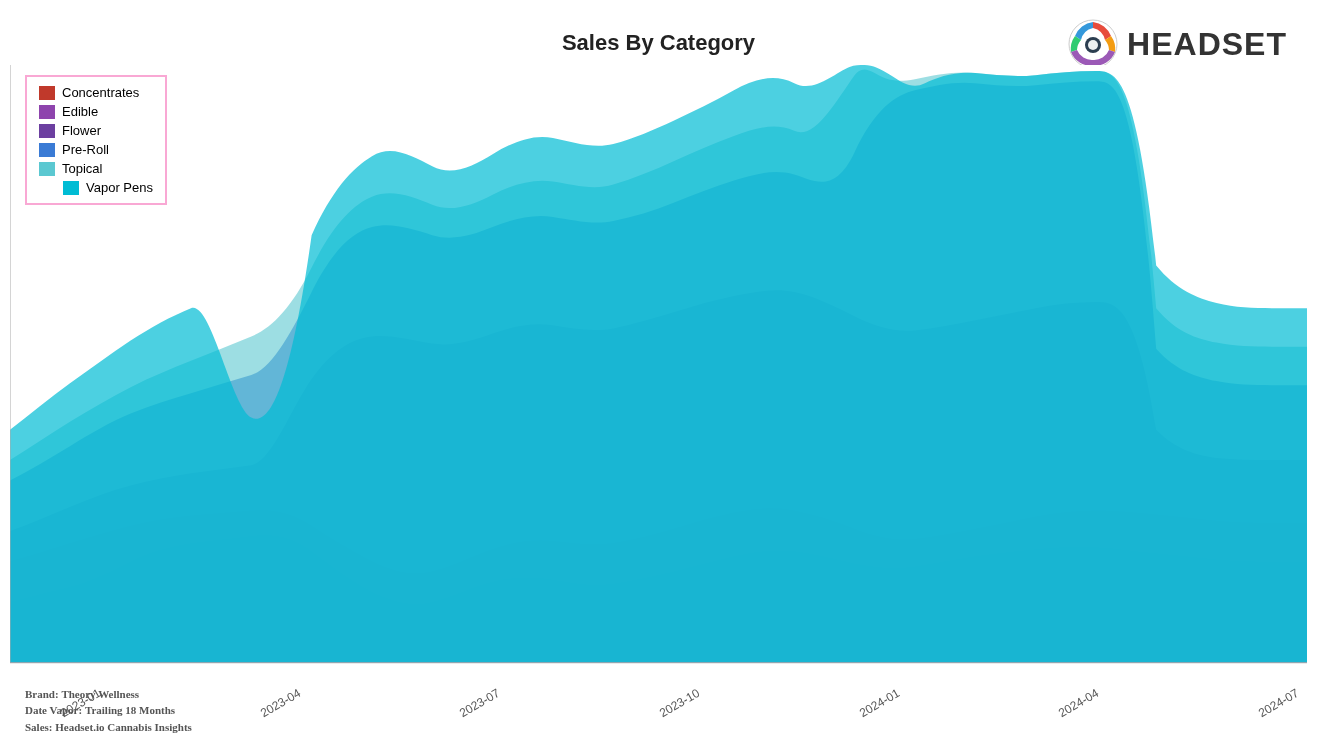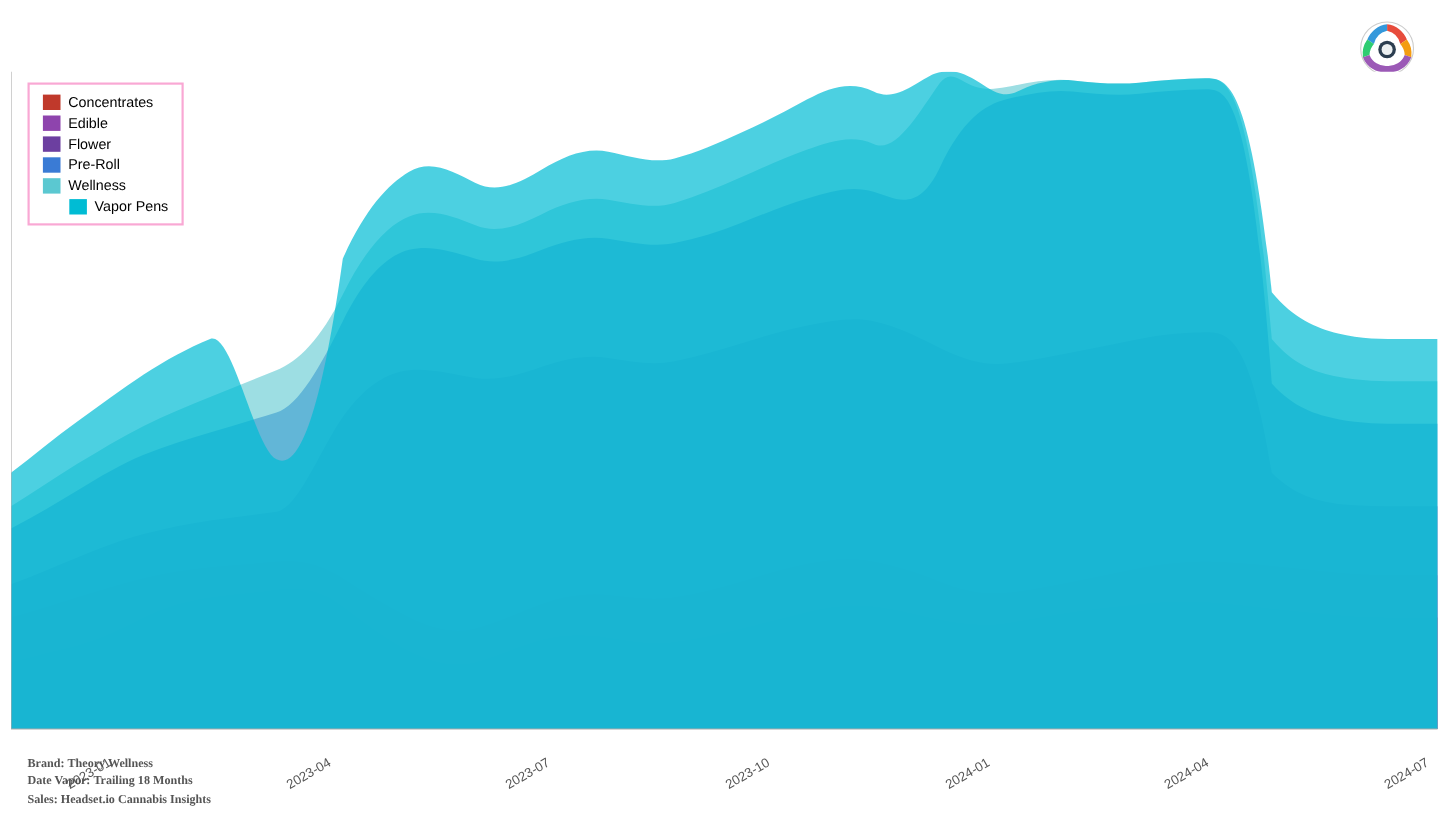--- a/index.html
+++ b/index.html
@@ -113,22 +113,24 @@
       <path d="M26,4 A22,22 0 0,1 44,18 L38,22 A16,16 0 0,0 26,10 Z" fill="#e74c3c"></path>
       <path d="M44,18 A22,22 0 0,1 48,34 L42,32 A16,16 0 0,0 38,22 Z" fill="#f39c12"></path>
       <path d="M26,4 A22,22 0 0,0 8,18 L14,22 A16,16 0 0,1 26,10 Z" fill="#3498db"></path>
       <path d="M8,18 A22,22 0 0,0 4,34 L10,32 A16,16 0 0,1 14,22 Z" fill="#2ecc71"></path>
 
       <path d="M4,34 A22,22 0 0,0 26,48 A22,22 0 0,0 48,34 L42,32 A16,16 0 0,1 26,42 A16,16 0 0,1 10,32 Z" fill="#9b59b6"></path>
 
       <circle cx="26" cy="27" r="8" fill="#2c3e50"></circle>
       <circle cx="26" cy="27" r="5" fill="#ecf0f1"></circle>
     </svg>
-  </div>
-
+    <span class="logo-text">HEADSET</span>
+  </div>
+
+  <div class="chart-title">Sales By Category</div>
 
   <div class="chart-area">
     <svg class="chart-svg" viewBox="0 0 1290 610" preserveAspectRatio="none" xmlns="http://www.w3.org/2000/svg">
       <defs>
         <clipPath id="chart-clip">
           <rect x="0" y="0" width="1290" height="590"></rect>
         </clipPath>
       </defs>
 
       <rect x="0" y="0" width="1290" height="590" fill="white"></rect>
@@ -321,21 +323,21 @@
     <div class="legend-item">
       <div class="legend-color" style="background:#6c3fa0;"></div>
       <span>Flower</span>
     </div>
     <div class="legend-item">
       <div class="legend-color" style="background:#3a7bd5;"></div>
       <span>Pre-Roll</span>
     </div>
     <div class="legend-item">
       <div class="legend-color" style="background:#5bc8d1;"></div>
-      <span>Wellness</span>
+      <span>Topical</span>
     </div>
     <div class="legend-item">
       <div class="legend-color" style="background:#00bcd4;"></div>
       <span>Vapor Pens</span>
     </div>
   </div>
 
   <div class="x-axis-labels" style="bottom:32px; left:55px; right:20px; position:absolute; display:flex; justify-content:space-between;">
     <span class="x-label" style="font-size:12px;color:#555;transform:rotate(-30deg);display:inline-block;transform-origin:top center;">2023-01</span>
     <span class="x-label" style="font-size:12px;color:#555;transform:rotate(-30deg);display:inline-block;transform-origin:top center;">2023-04</span>

